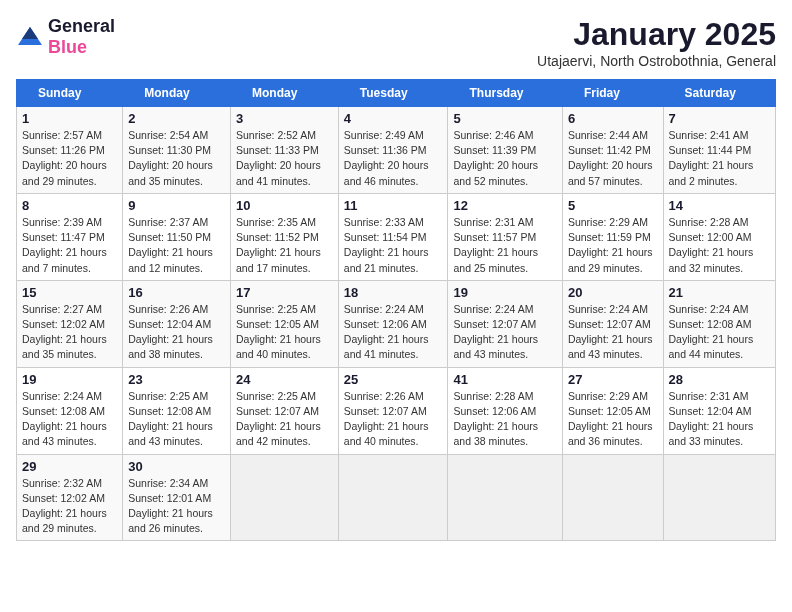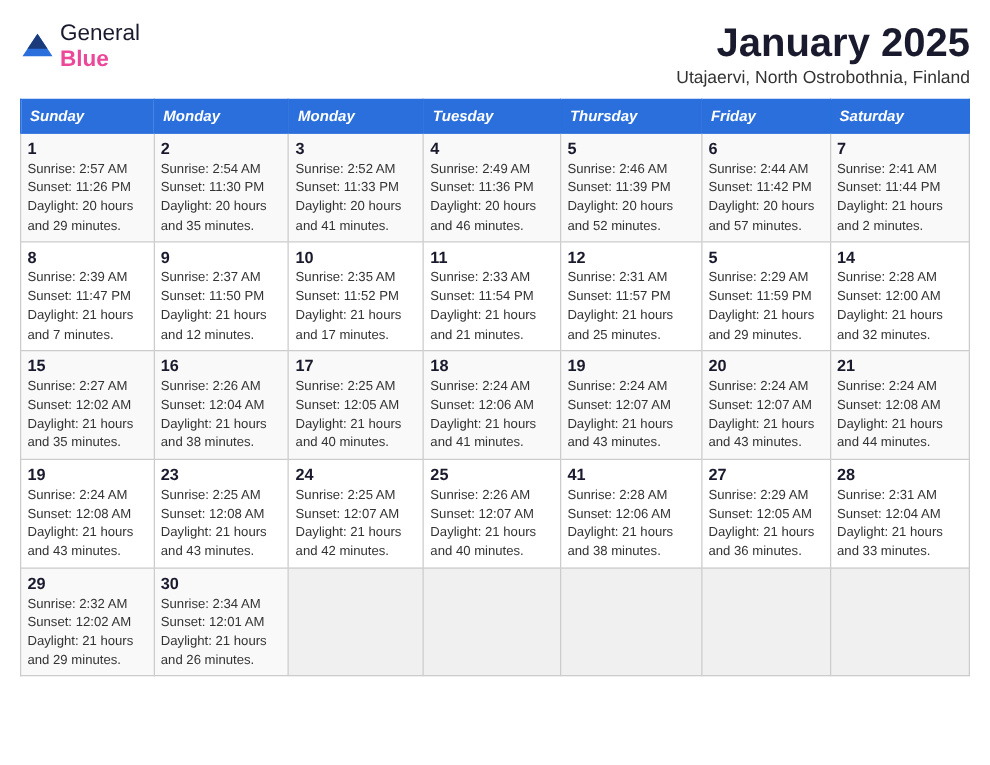--- a/index.html
+++ b/index.html
@@ -16,21 +16,21 @@
       align-items: flex-start;
       margin-bottom: 10px;
     }
     .logo {
       display: flex;
       align-items: center;
       gap: 4px;
     }
     .logo-text-general {
       font-size: 18px;
-      font-weight: normal;
+      font-weight: bold;
       color: #1a1a2e;
     }
     .logo-text-blue {
       font-size: 18px;
       font-weight: bold;
       color: #ec4899;
     }
     .logo-icon {
       width: 28px;
       height: 24px;
@@ -48,26 +48,25 @@
       color: #333;
     }
     table {
       width: 100%;
       border-collapse: collapse;
       font-size: 11px;
     }
     thead tr th {
       background-color: #2a6fdb;
       color: white;
-      padding: 6px 7px;
+      padding: 6px 21px;
       text-align: left;
       font-size: 12px;
       font-weight: bold;
       border: 1px solid #2a6fdb;
-      font-style: italic;
     }
     tbody tr td {
       border: 1px solid #ccc;
       padding: 4px 5px;
       vertical-align: top;
       background: #fff;
       min-height: 80px;
     }
     tbody tr:nth-child(odd) td {
       background-color: #f9f9f9;
@@ -97,21 +96,21 @@
       <polygon points="14,2 26,20 2,20" fill="#2a6fdb"></polygon>
       <polygon points="14,2 22,14 6,14" fill="#1a3a7a"></polygon>
     </svg>
     <div>
       <span class="logo-text-general">General</span><br>
       <span class="logo-text-blue">Blue</span>
     </div>
   </div>
   <div class="title-area">
     <div class="main-title">January 2025</div>
-    <div class="subtitle">Utajaervi, North Ostrobothnia, Finland</div>
+    <div class="subtitle">Utajaervi, North Ostrobothnia, General</div>
   </div>
 </div>
 
 <table>
   <thead>
     <tr>
     <th>Sunday</th>
         <th>Monday</th>
         <th>Monday</th>
         <th>Tuesday</th>

